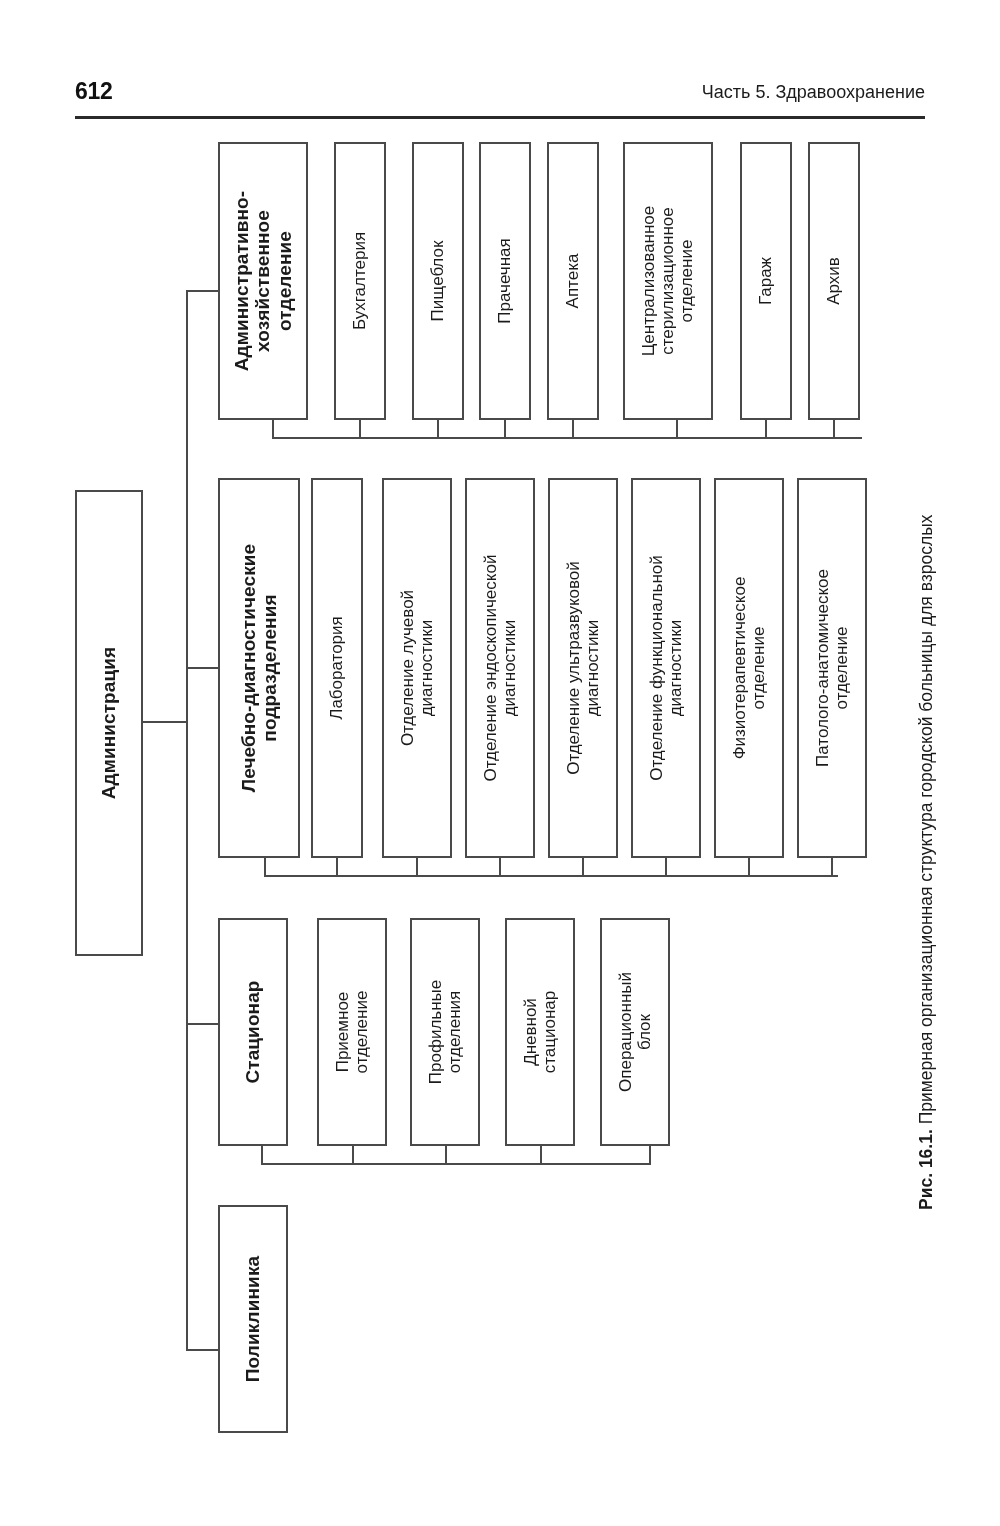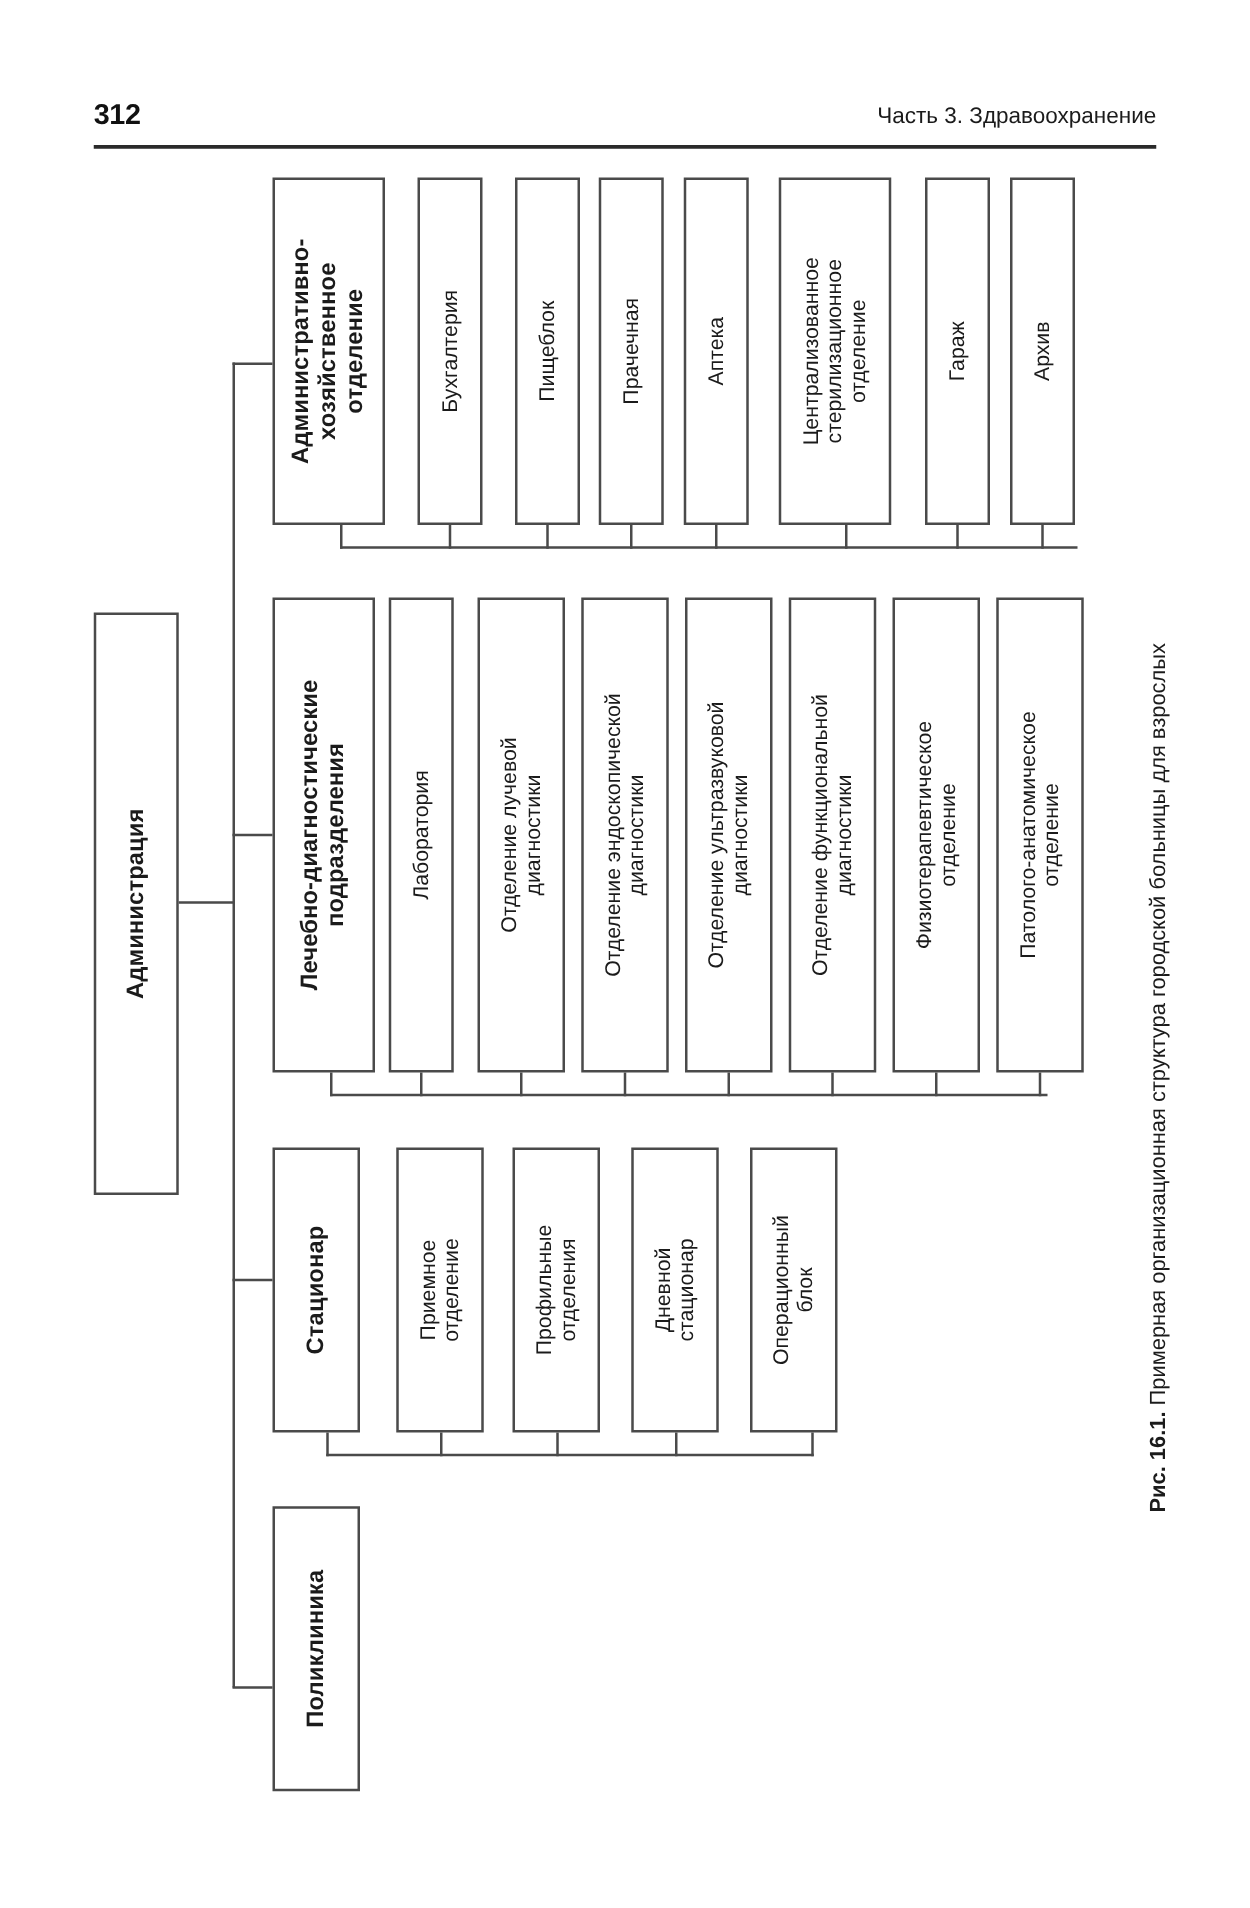--- a/index.html
+++ b/index.html
@@ -71,22 +71,22 @@
     font-size:17.5px;
     white-space:nowrap;
     color:#1b1b1b;
   }
   #figure-caption .cap-num{font-weight:bold;}
 </style>
 </head>
 <body>
 
 <div id="page-header">
-  <div id="page-number">312</div>
-  <div id="header-title">Часть 3. Здравоохранение</div>
+  <div id="page-number">612</div>
+  <div id="header-title">Часть 5. Здравоохранение</div>
 </div>
 <div id="header-rule"></div>
 
 <div id="figure">
 
   <div class="node bold" style="left:75px;top:490px;width:68px;height:466px;">
     <div class="lbl">
       <span>Администрация</span>
     </div>
   </div>

